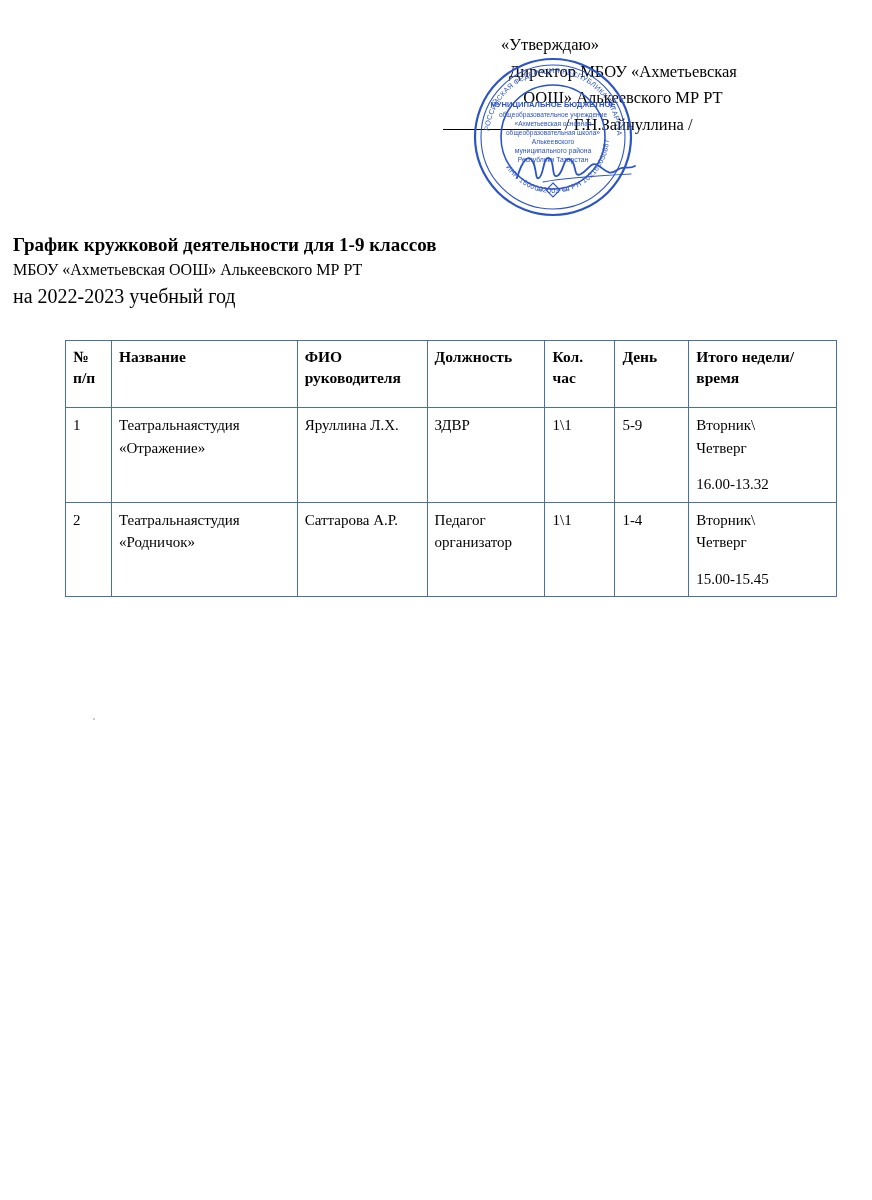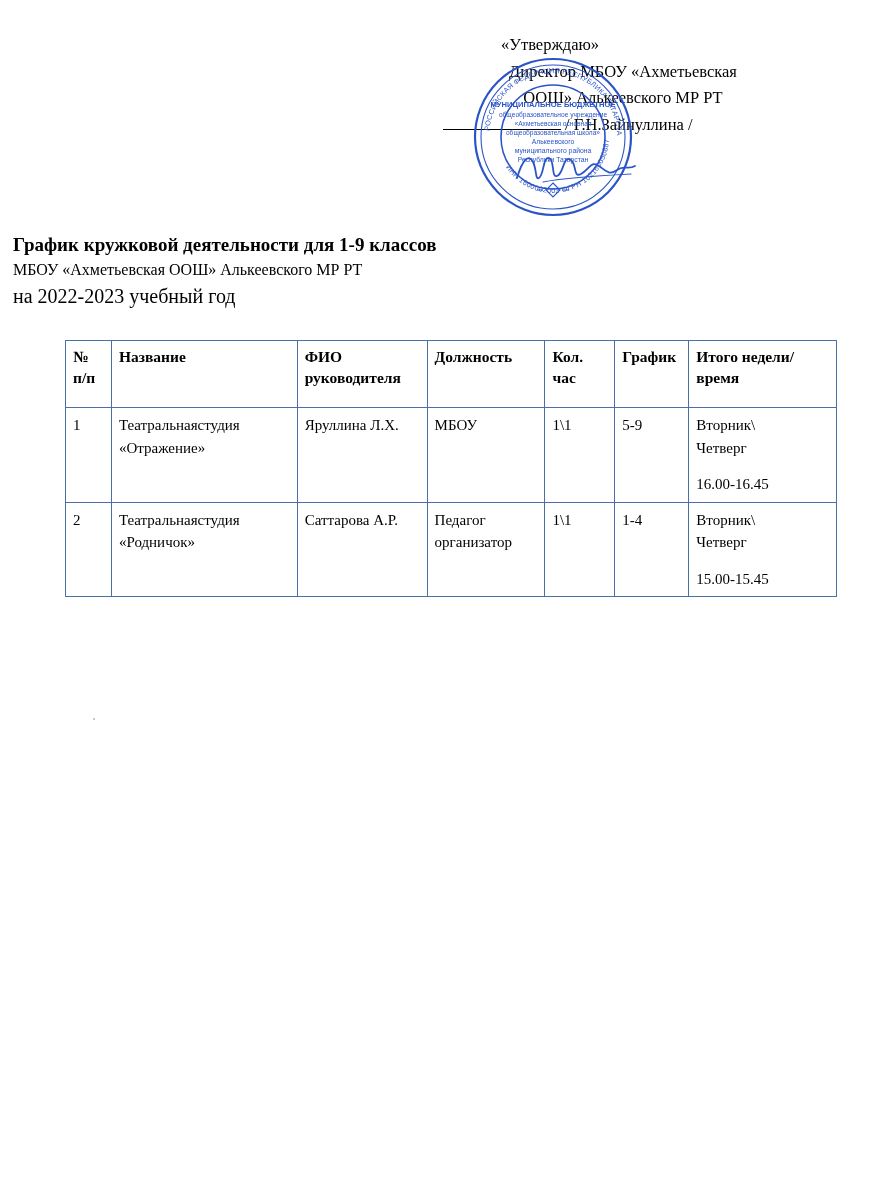--- a/index.html
+++ b/index.html
@@ -224,46 +224,46 @@
             <span>руководителя</span>
           </th>
           <th>
             <span>Должность</span>
           </th>
           <th>
             <span>Кол.</span><br>
             <span>час</span>
           </th>
           <th>
-            <span>График</span>
+            <span>День</span>
           </th>
           <th>
             <span>Итого недели/</span><br>
             <span>время</span>
           </th>
         </tr>
       </thead>
       <tbody>
         <tr class="row-tall">
           <td>1</td>
           <td>
             <span>Театральнаястудия</span><br>
             <span>«Отражение»</span>
           </td>
           <td>Яруллина Л.Х.</td>
           <td>
-            <span>МБОУ</span>
+            <span>ЗДВР</span>
           </td>
           <td>1\1</td>
           <td>5-9</td>
           <td>
             <span>Вторник\</span><br>
             <span>Четверг</span>
             <span class="sp"></span>
-            <span>16.00-16.45</span>
+            <span>16.00-13.32</span>
           </td>
         </tr>
         <tr class="row-tall">
           <td>2</td>
           <td>
             <span>Театральнаястудия</span><br>
             <span>«Родничок»</span>
           </td>
           <td>Саттарова А.Р.</td>
           <td>

